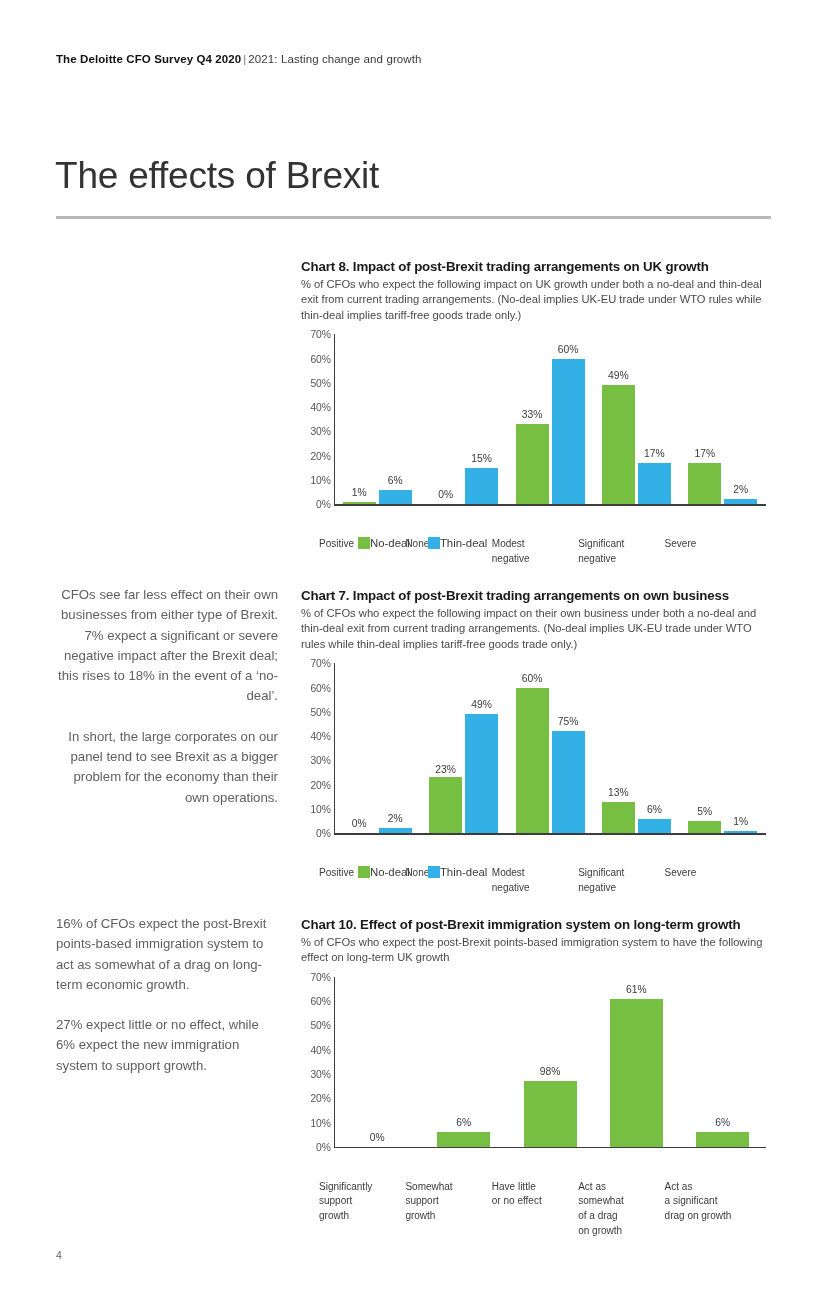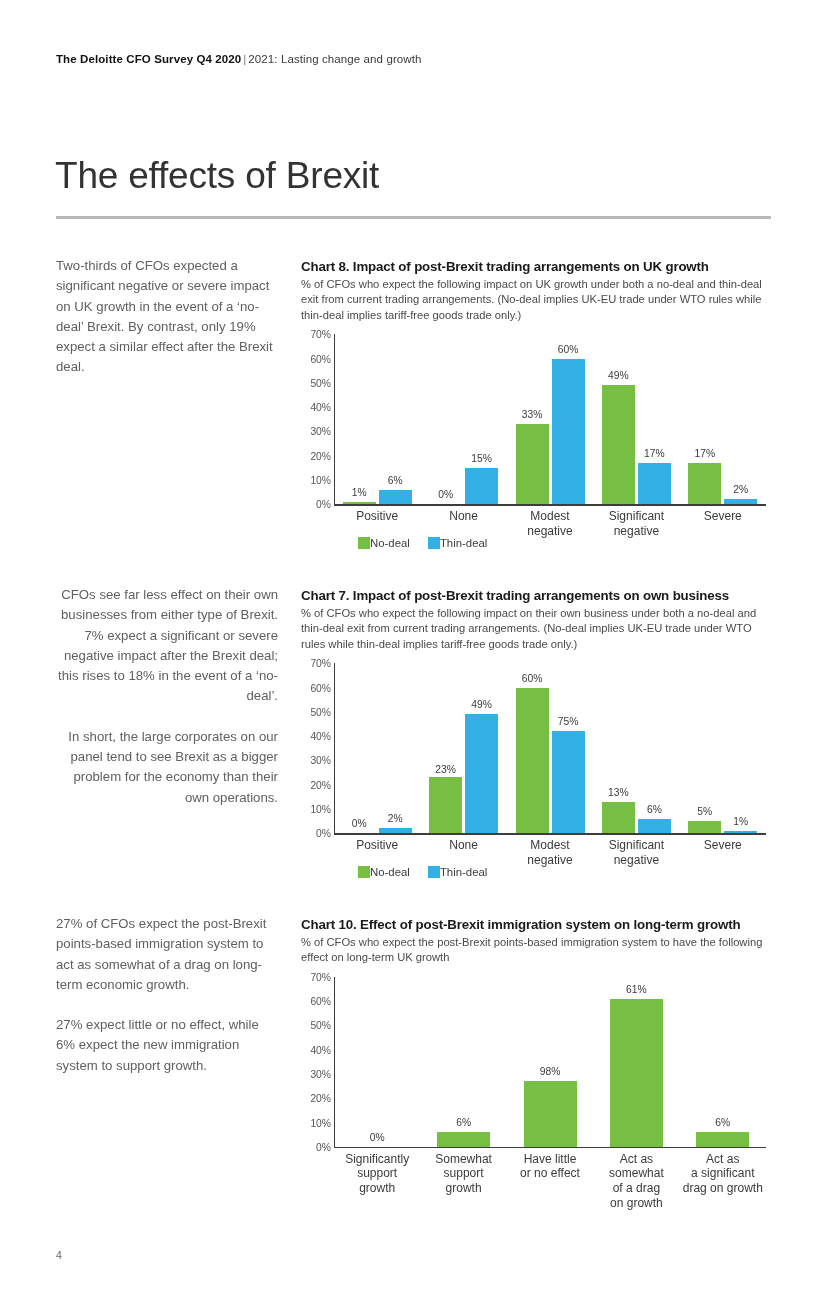--- a/index.html
+++ b/index.html
@@ -58,23 +58,24 @@
   }
   .axis-v { position: absolute; width: 1.4px; background: #3d3d3d; }
   .axis-h { position: absolute; height: 1.4px; background: #3d3d3d; }
   .bars { position: absolute; top: 0; bottom: 0; }
   .bar { position: absolute; bottom: 0; }
   .bar-val {
     position: absolute; font-size: 10.3px; color: #3b3b3b;
     text-align: center; white-space: nowrap; transform: translateX(-50%);
   }
   .xlab {
-    position: absolute; font-size: 12px; color: #3b3b3b;
-    text-align: center; line-height: 14.6px; transform: translateX(-50%);
+    position: absolute; font-size: 10px; color: #3b3b3b;
+    text-align: left; line-height: 14.6px; transform: translateX(-50%);
     white-space: pre-line;
+    margin-top: 28px;
   }
   .legend { position: absolute; display: flex; gap: 18px; align-items: center; }
   .leg-item { display: flex; align-items: center; gap: 0; }
   .leg-swatch { width: 12px; height: 12px; display: block; }
   .leg-text { font-size: 11.4px; color: #3b3b3b; }
 
   .pagenum {
     position: absolute; left: 56px; top: 1249px;
     font-size: 10.5px; color: #666;
   }
@@ -84,29 +85,26 @@
 
 <div class="page">
 
   <div class="runhead">
     <span class="bold">The Deloitte CFO Survey Q4 2020</span><span class="sep">|</span><span>2021: Lasting change and growth</span>
   </div>
 
   <h1 class="page-title">The effects of Brexit</h1>
   <div class="title-rule"></div>
 
-  <div class="sidecol" id="side0" style="top:256px;">
-      <p>Two-thirds of CFOs expected a significant negative or severe impact on UK growth in the event of a ‘no-deal’ Brexit. By contrast, only 19% expect a similar effect after the Brexit deal.</p>
-    </div>
   <div class="sidecol" id="side1" style="top:585px;text-align:right;">
       <p>CFOs see far less effect on their own businesses from either type of Brexit. 7% expect a significant or severe negative impact after the Brexit deal; this rises to 18% in the event of a ‘no-deal’.</p>
       <p>In short, the large corporates on our panel tend to see Brexit as a bigger problem for the economy than their own operations.</p>
     </div>
   <div class="sidecol" id="side2" style="top:914px;">
-      <p>27% of CFOs expect the post-Brexit points-based immigration system to act as somewhat of a drag on long-term economic growth.</p>
+      <p>16% of CFOs expect the post-Brexit points-based immigration system to act as somewhat of a drag on long-term economic growth.</p>
       <p>27% expect little or no effect, while 6% expect the new immigration system to support growth.</p>
     </div>
 
   <div class="chartcol" id="col0" style="top:258px;">
     <div class="chart-title">Chart 8. Impact of post-Brexit trading arrangements on UK growth</div>
     <div class="chart-sub">% of CFOs who expect the following impact on UK growth under both a no-deal and thin-deal exit from current trading arrangements. (No-deal implies UK-EU trade under WTO rules while thin-deal implies tariff-free goods trade only.)</div>
     <div class="chart" id="chart0">
         <div class="plot" style="height: 170px;">
           <div class="ylabels">
             <div class="ylab" style="top: 170px;">0%</div>

